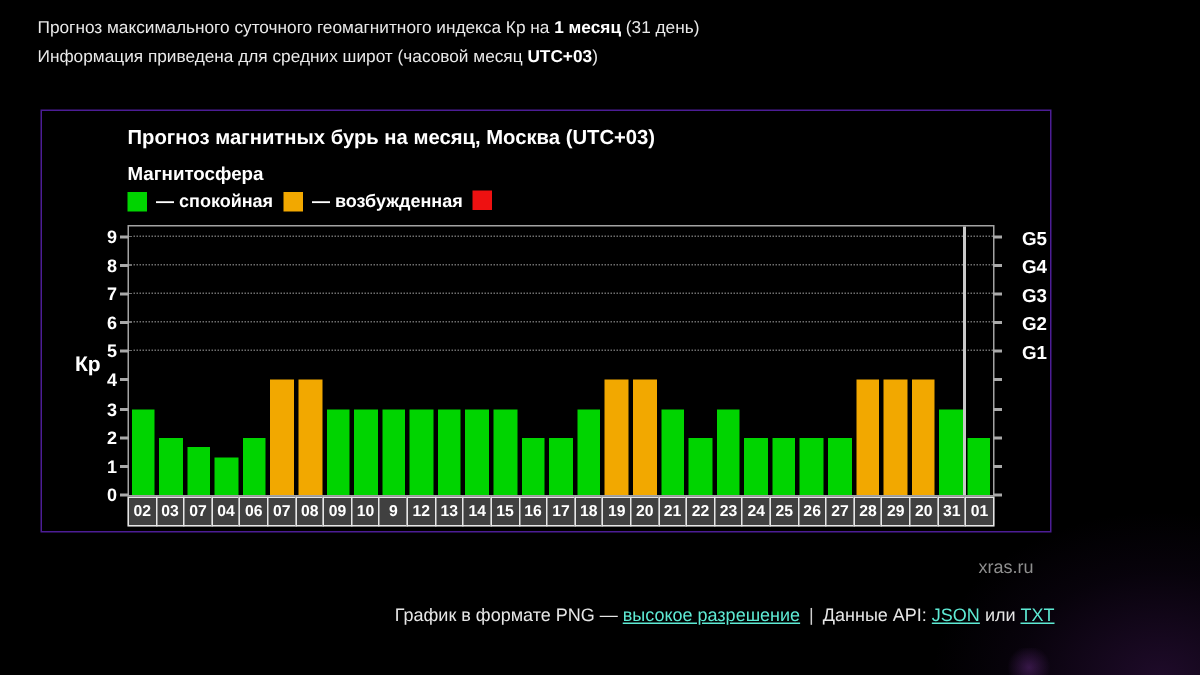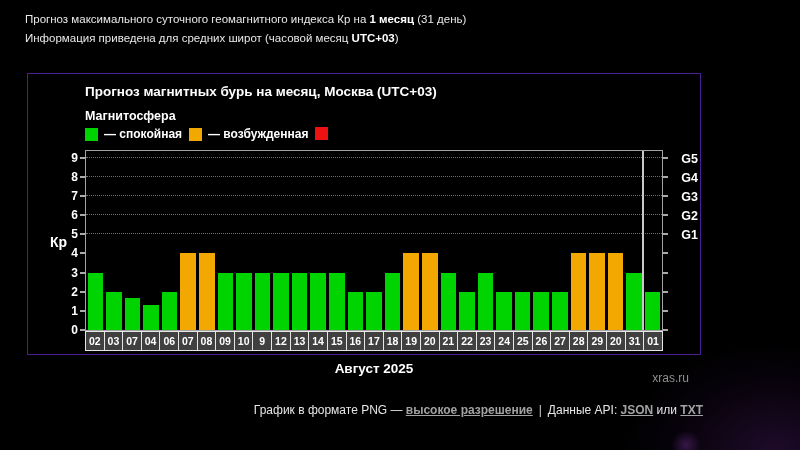--- a/index.html
+++ b/index.html
@@ -42,21 +42,21 @@
   .day-row { position:absolute; left:57px; top:257px; width:578px; height:20px; display:flex; }
   .day-cell { flex:1; border:1px solid #e6e6e6; margin-left:-1px; background:#404040;
     font-size:10.5px; font-weight:bold; text-align:center; line-height:18px; color:#fff; }
   .day-cell:first-child { margin-left:0; }
 
   .month-label { position:absolute; left:57px; top:287px; width:578px; text-align:center;
     font-size:13.5px; font-weight:bold; }
   .watermark { position:absolute; right:11px; top:297px; font-size:12px; color:#8f8f8f; }
 
   .footer { position:absolute; top:403px; left:0; width:703px; text-align:right; font-size:12px; color:#e6e6e6; }
-  .footer a { color:#a3a3a3; text-decoration:underline; cursor:pointer;font-weight:bold; }
+  .footer a { color:#5eead4; text-decoration:underline; cursor:pointer; }
   .footer .sep { color:#cfcfcf; padding:0 6px; }
 </style>
 </head>
 <body>
 
 <div class="glow-br"></div>
 <div class="glow-dot"></div>
 
 <div class="hdr">
   <p><span>Прогноз максимального суточного геомагнитного индекса Кр на </span><b>1 месяц</b><span> (31 день)</span></p>
@@ -180,19 +180,18 @@
       <div class="day-cell">24</div>
       <div class="day-cell">25</div>
       <div class="day-cell">26</div>
       <div class="day-cell">27</div>
       <div class="day-cell">28</div>
       <div class="day-cell">29</div>
       <div class="day-cell">20</div>
       <div class="day-cell">31</div>
       <div class="day-cell">01</div>
     </div>
-  <div class="month-label">Август 2025</div>
   <div class="watermark">xras.ru</div>
 </div>
 
 <div class="footer">
   <span>График в формате PNG — </span><a>высокое разрешение</a><span class="sep">|</span><span>Данные API: </span><a>JSON</a><span> или </span><a>TXT</a>
 </div>
 
 </body></html>

